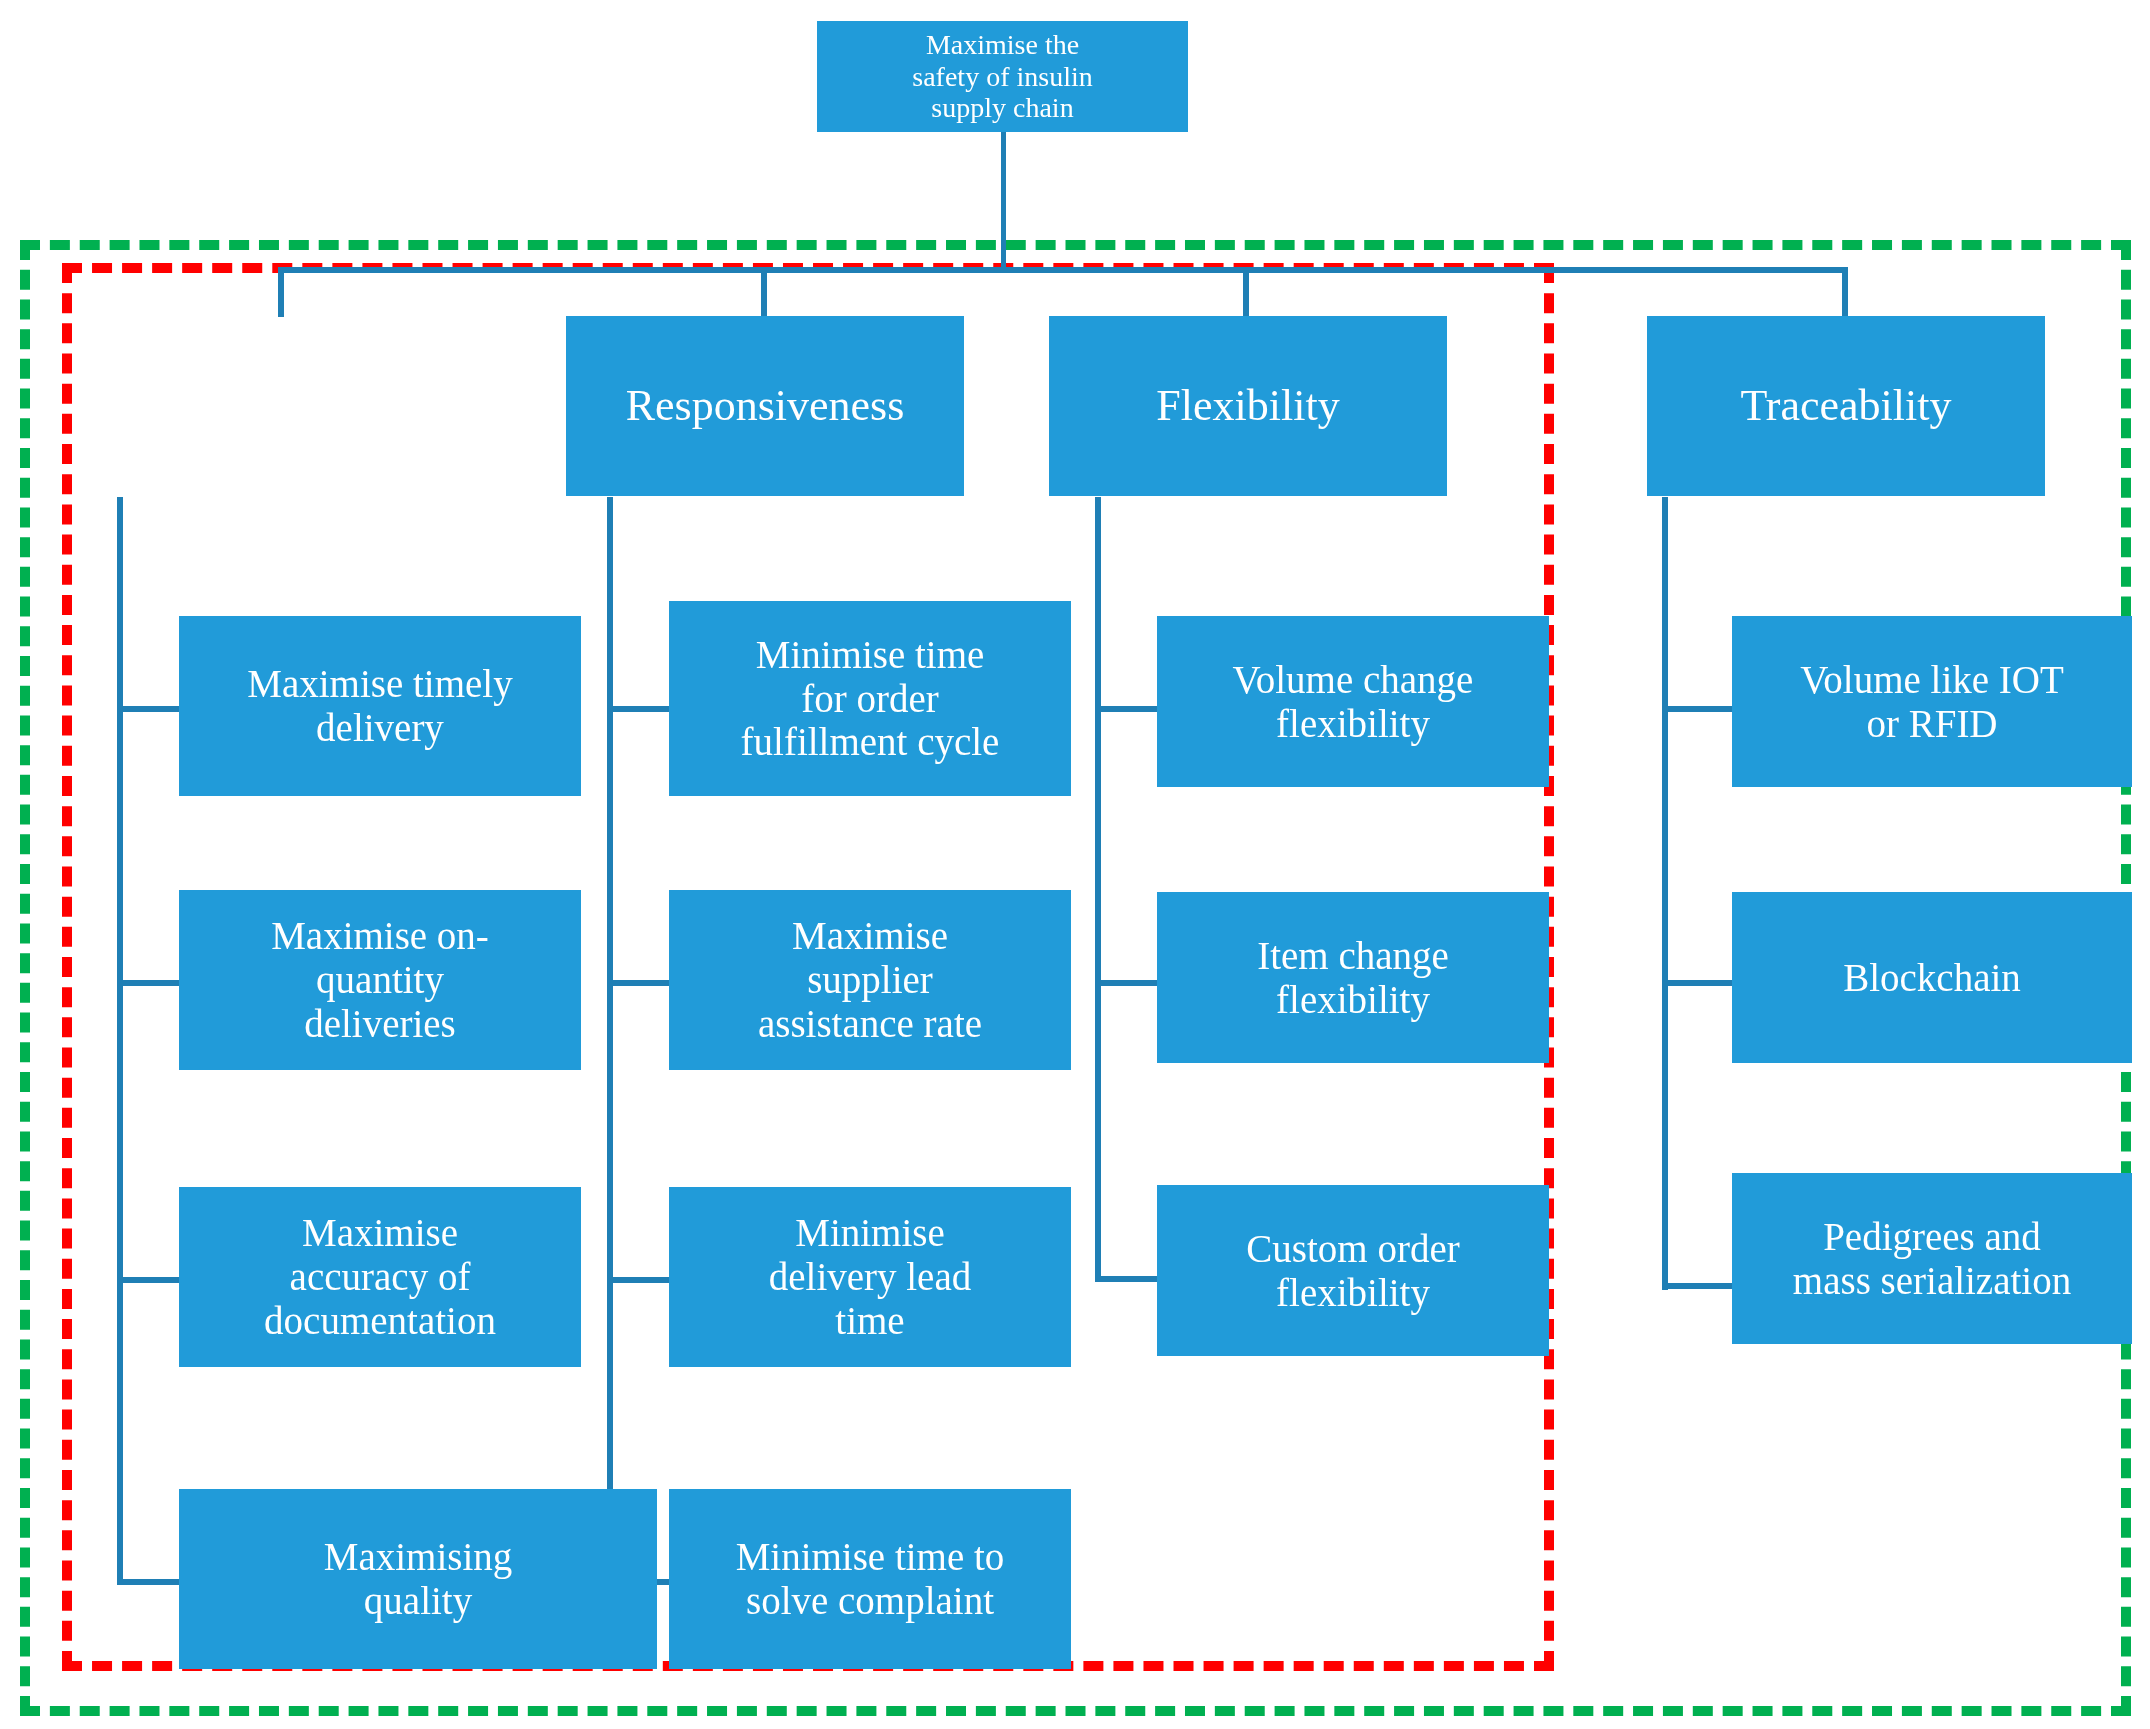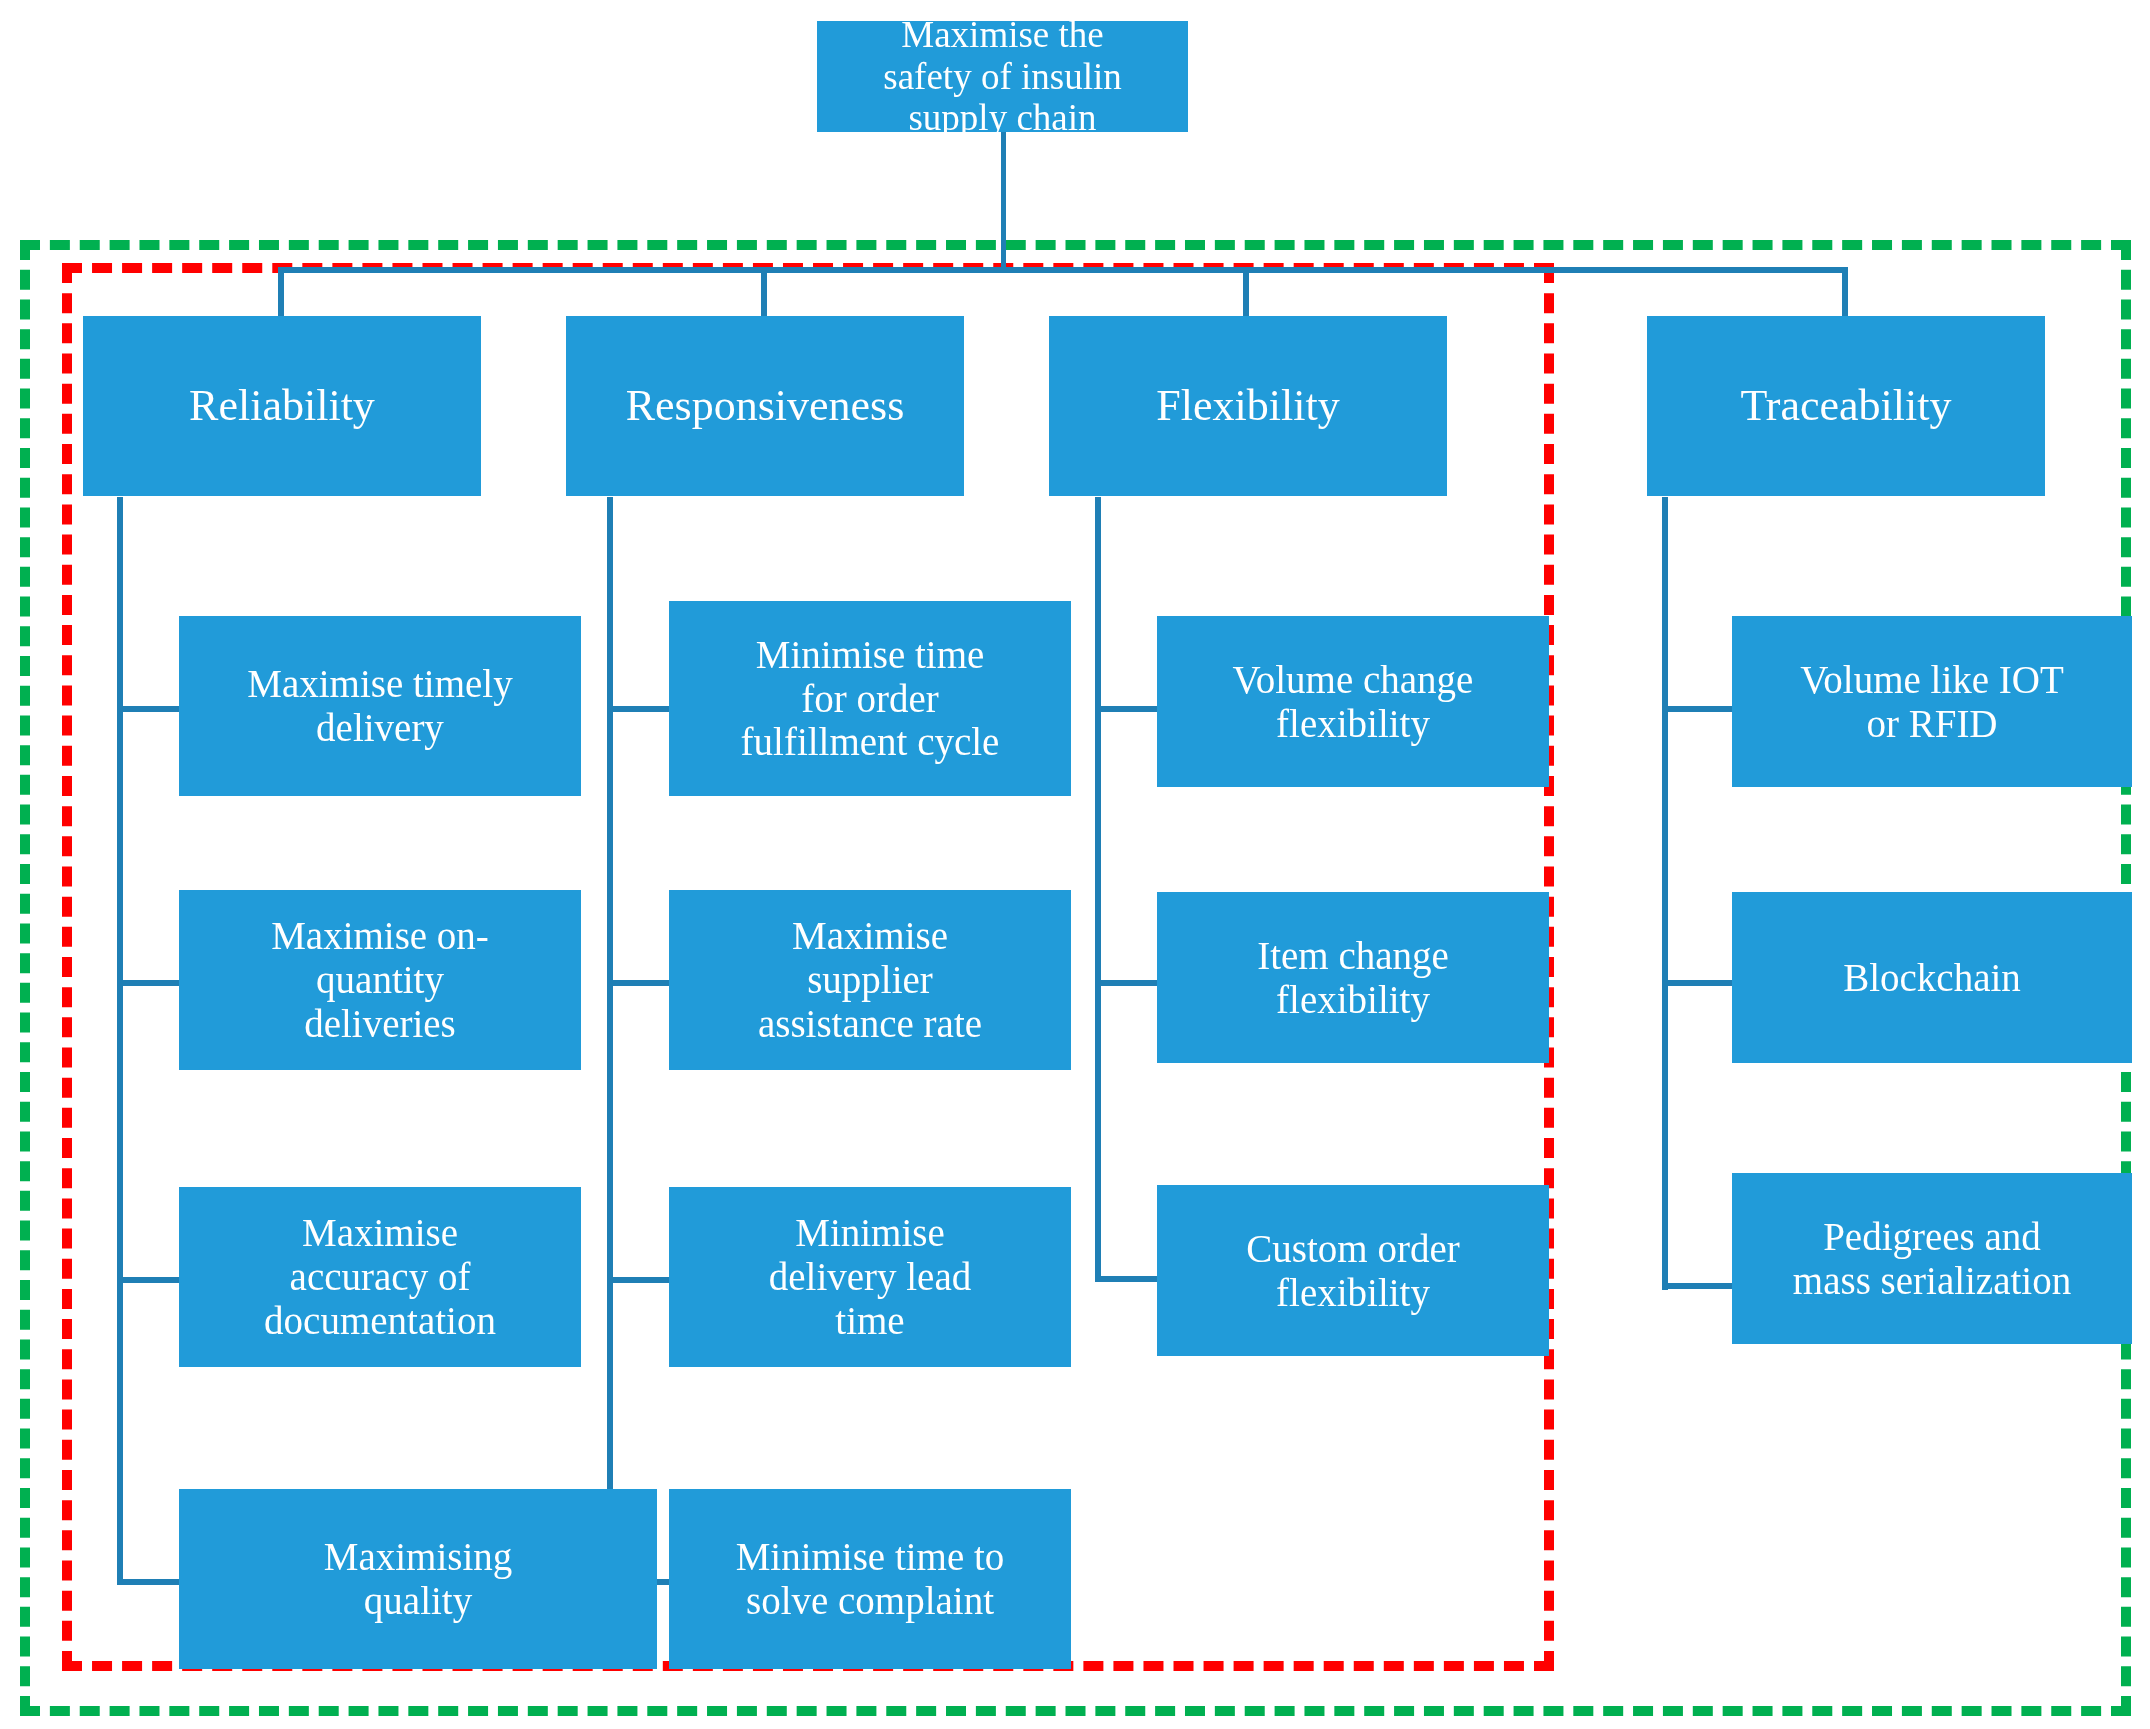--- a/index.html
+++ b/index.html
@@ -45,21 +45,21 @@
     display:flex;
     align-items:center;
     justify-content:center;
     text-align:center;
     line-height:1.12;
     box-sizing:border-box;
     padding:3px 7.5px;
     z-index:10;
     white-space:pre-line;
   }
-  .box.l1{font-size:37px;}
+  .box.l1{font-size:28px;}
   .box.l2{font-size:44px;}
   .box.l3{font-size:39px;}
 </style>
 </head>
 <body>
 
 <div id="stage">
 
   <div class="frame" id="frame-green"></div>
   <div class="frame" id="frame-red"></div>
@@ -70,21 +70,20 @@
 
   <div class="line line-v" style="left:1001px;top:132px;width:5.3px;height:135px;"></div>
 
   <div class="line line-h" style="left:278px;top:267px;width:1570px;height:6px;"></div>
 
   <div class="line line-v" style="left:278px;top:267px;width:6px;height:50px;"></div>
   <div class="line line-v" style="left:761px;top:267px;width:6px;height:50px;"></div>
   <div class="line line-v" style="left:1243px;top:267px;width:6px;height:50px;"></div>
   <div class="line line-v" style="left:1842px;top:267px;width:6px;height:50px;"></div>
 
-  <div class="box l2" style="left:83px;top:316px;width:398px;height:180px;">Reliability</div>
 
   <div class="box l2" style="left:566px;top:316px;width:398px;height:180px;">Responsiveness</div>
 
   <div class="box l2" style="left:1049px;top:316px;width:398px;height:180px;">Flexibility</div>
 
   <div class="box l2" style="left:1647px;top:316px;width:398px;height:180px;">Traceability</div>
 
   <div class="trunk" style="left:117px;top:497px;height:1088px;"></div>
   <div class="tick" style="left:117px;top:706px;width:62px;"></div>
   <div class="tick" style="left:117px;top:980px;width:62px;"></div>

